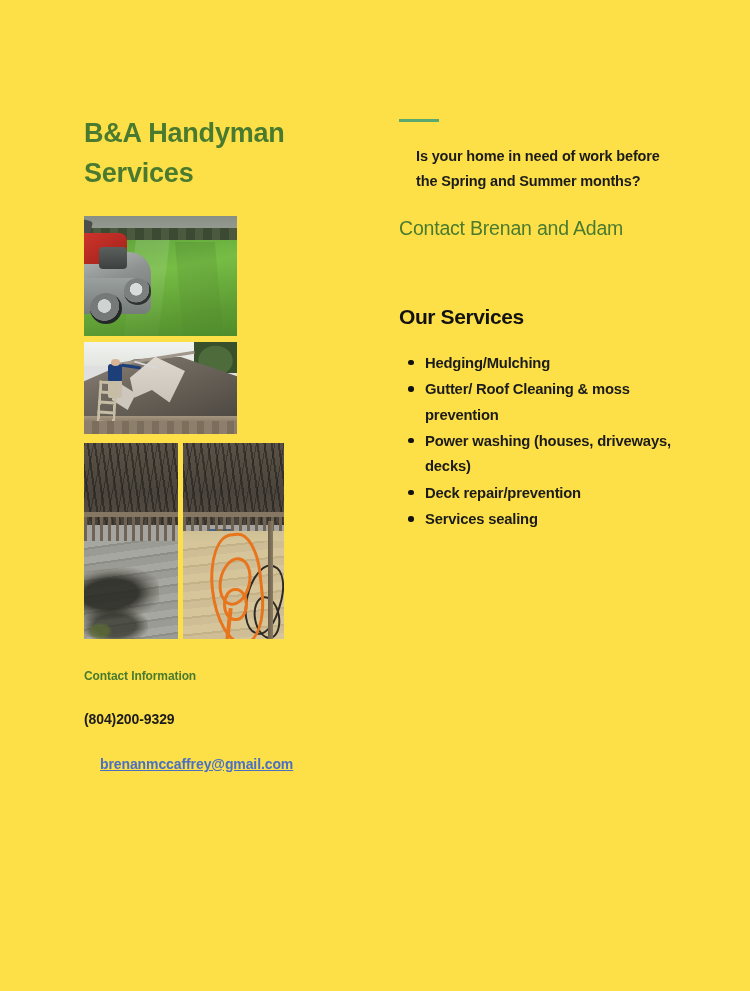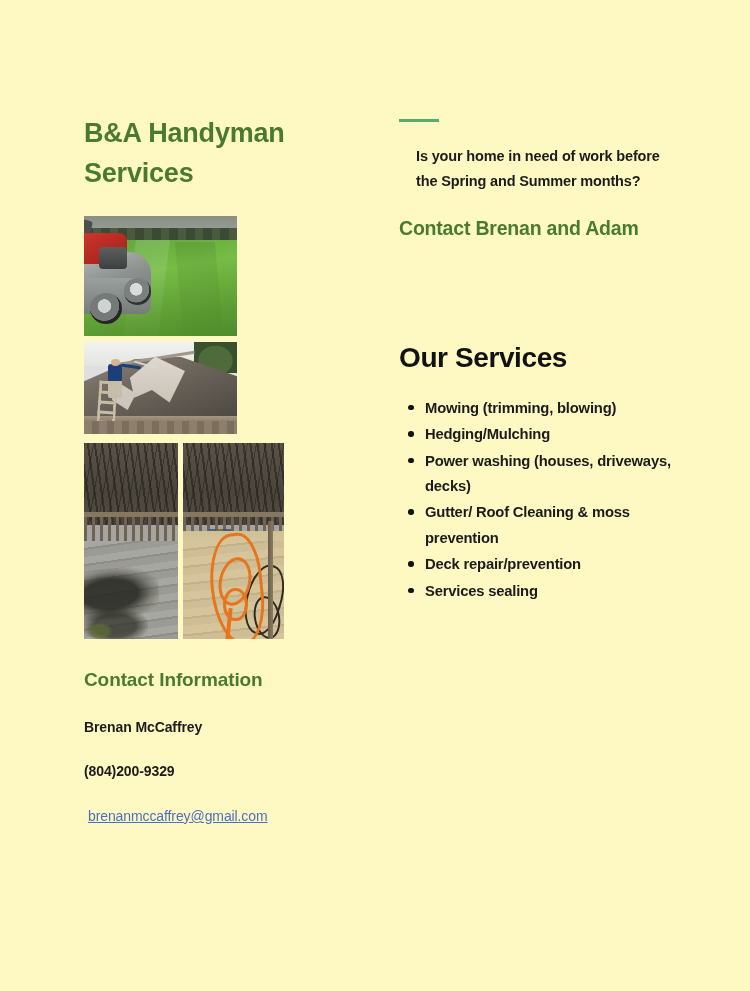--- a/index.html
+++ b/index.html
@@ -12,21 +12,21 @@
     height: 991px;
     position: relative;
     font-family: "Liberation Sans", sans-serif;
     -webkit-font-smoothing: antialiased;
     overflow: hidden;
   }
 
   .page {
     position: absolute;
     inset: 0;
-    background: #fef9c3;
+    background: #fde047;
   }
 
   
   .left-col {
     position: absolute;
     left: 84px;
     top: 114px;
     width: 285px;
   }
 
@@ -181,37 +181,37 @@
     border: 2px solid #2d2a25; border-radius: 50%;
     transform: rotate(-10deg); background: none; }
   .dka-post { left:84%; top:40%; width:5%; height:60%;
     background: linear-gradient(90deg,#6a5c49,#8b7c63); }
   .dka-items { left:26%; top:44%; width:22%; height:8%;
     background: linear-gradient(90deg,#3a5a86 0 30%, #7a5f3b 30% 62%, #44506a 62% 100%);
     opacity: 0.85; }
 
   .contact-heading {
     margin: 30px 0 1px 0;
-    font-size: 19px;
+    font-size: 12px;
     font-weight: 700;
     color: #4a7a2f;
     letter-spacing: -0.1px;
   }
   .contact-line {
     margin: 28px 0 0 0;
     font-size: 14px;
     font-weight: 700;
     color: #1b1b1b;
     letter-spacing: -0.1px;
   }
   .contact-email {
     display: inline-block;
-    margin: 29px 0 0 4px;
+    margin: 29px 0 0 16px;
     font-size: 14px;
-    font-weight: 400;
+    font-weight: 700;
     color: #4a6fc4;
     text-decoration: underline;
     letter-spacing: -0.1px;
   }
 
   
   .right-col {
     position: absolute;
     left: 399px;
     top: 114px;
@@ -232,29 +232,29 @@
     font-weight: 700;
     color: #1b1b1b;
     letter-spacing: -0.15px;
     width: 252px;
   }
 
   .cta-heading {
     margin: 18px 0 0 0;
     font-size: 19.5px;
     line-height: 1.68;
-    font-weight: 700;
+    font-weight: 400;
     color: #4a7a2f;
     letter-spacing: -0.2px;
     width: 245px;
   }
 
   .services-heading {
-    margin: 97px 0 0 0;
-    font-size: 28px;
+    margin: 60px 0 0 0;
+    font-size: 21px;
     font-weight: 700;
     color: #121212;
     letter-spacing: -0.4px;
   }
 
   .services-list {
     margin: 22px 0 0 0;
     padding: 0 0 0 26px;
     list-style: none;
     width: 262px;
@@ -344,55 +344,50 @@
           <div class="ph-layer dka-hose2"></div>
           <div class="ph-layer dka-hose3"></div>
           <div class="ph-layer dka-hose-tail"></div>
           <div class="ph-layer dka-post"></div>
         </div>
       </div>
 
     </div>
 
     <p class="contact-heading">Contact Information</p>
-    <p class="contact-line">Brenan McCaffrey</p>
     <p class="contact-line">(804)200-9329</p>
     <a class="contact-email" href="#">brenanmccaffrey@gmail.com</a>
 
   </div>
 
   <div class="right-col">
 
     <div class="green-rule"></div>
 
     <p class="intro-text">Is your home in need of work before the Spring and Summer months?</p>
 
     <h2 class="cta-heading">Contact Brenan and Adam</h2>
 
     <h2 class="services-heading">Our Services</h2>
 
     <ul class="services-list">
       <li>
         <span class="bullet"></span>
-        <span>Mowing (trimming, blowing)</span>
-      </li>
-      <li>
-        <span class="bullet"></span>
         <span>Hedging/Mulching</span>
       </li>
       <li>
         <span class="bullet"></span>
+        <span>Gutter/ Roof Cleaning &amp; moss prevention</span>
+      </li>
+      <li>
+        <span class="bullet"></span>
         <span>Power washing (houses, driveways, decks)</span>
       </li>
       <li>
         <span class="bullet"></span>
-        <span>Gutter/ Roof Cleaning &amp; moss prevention</span>
-      </li>
-      <li>
-        <span class="bullet"></span>
         <span>Deck repair/prevention</span>
       </li>
       <li>
         <span class="bullet"></span>
         <span>Services sealing</span>
       </li>
     </ul>
 
   </div>
 

